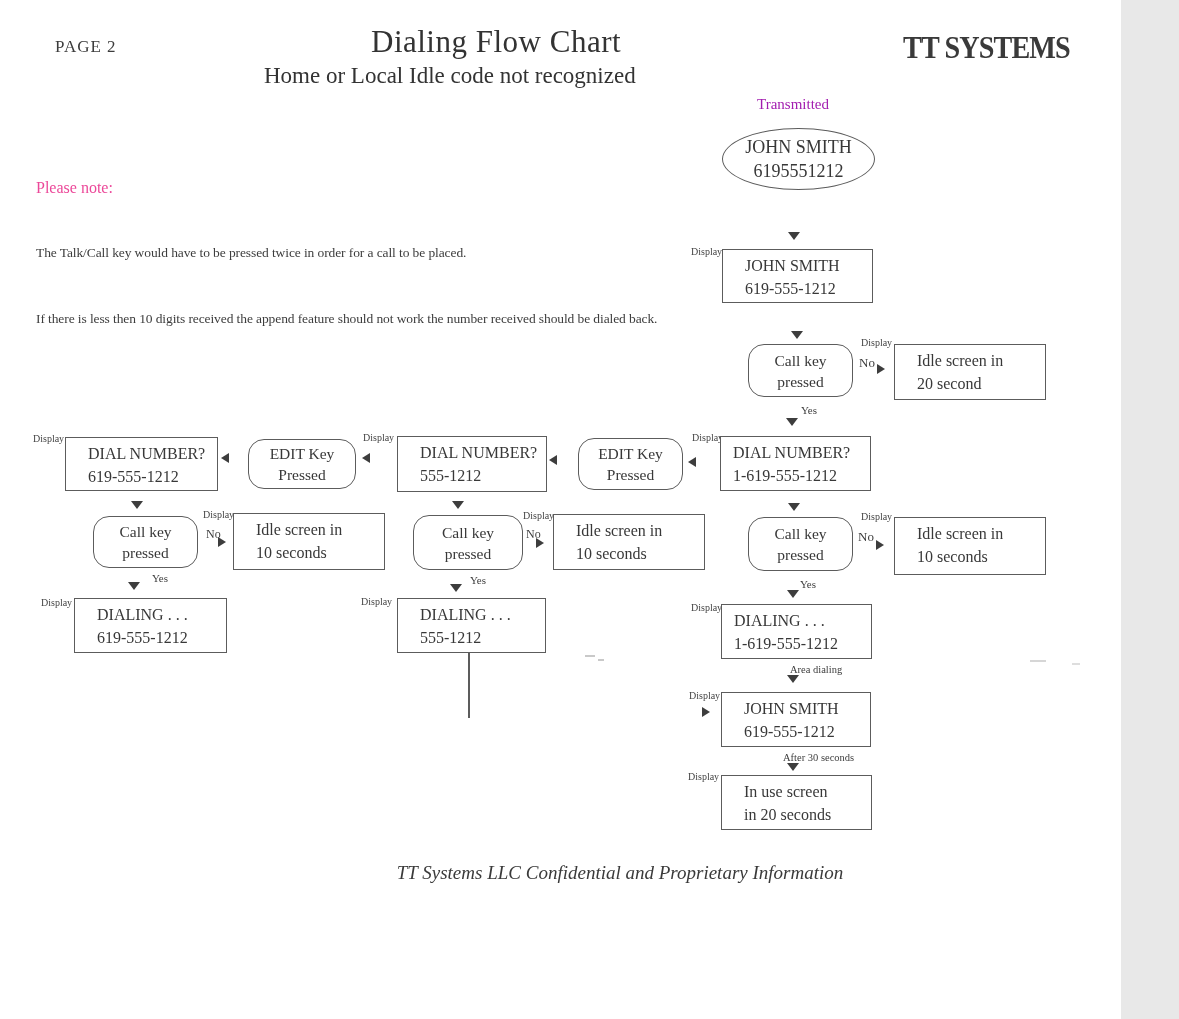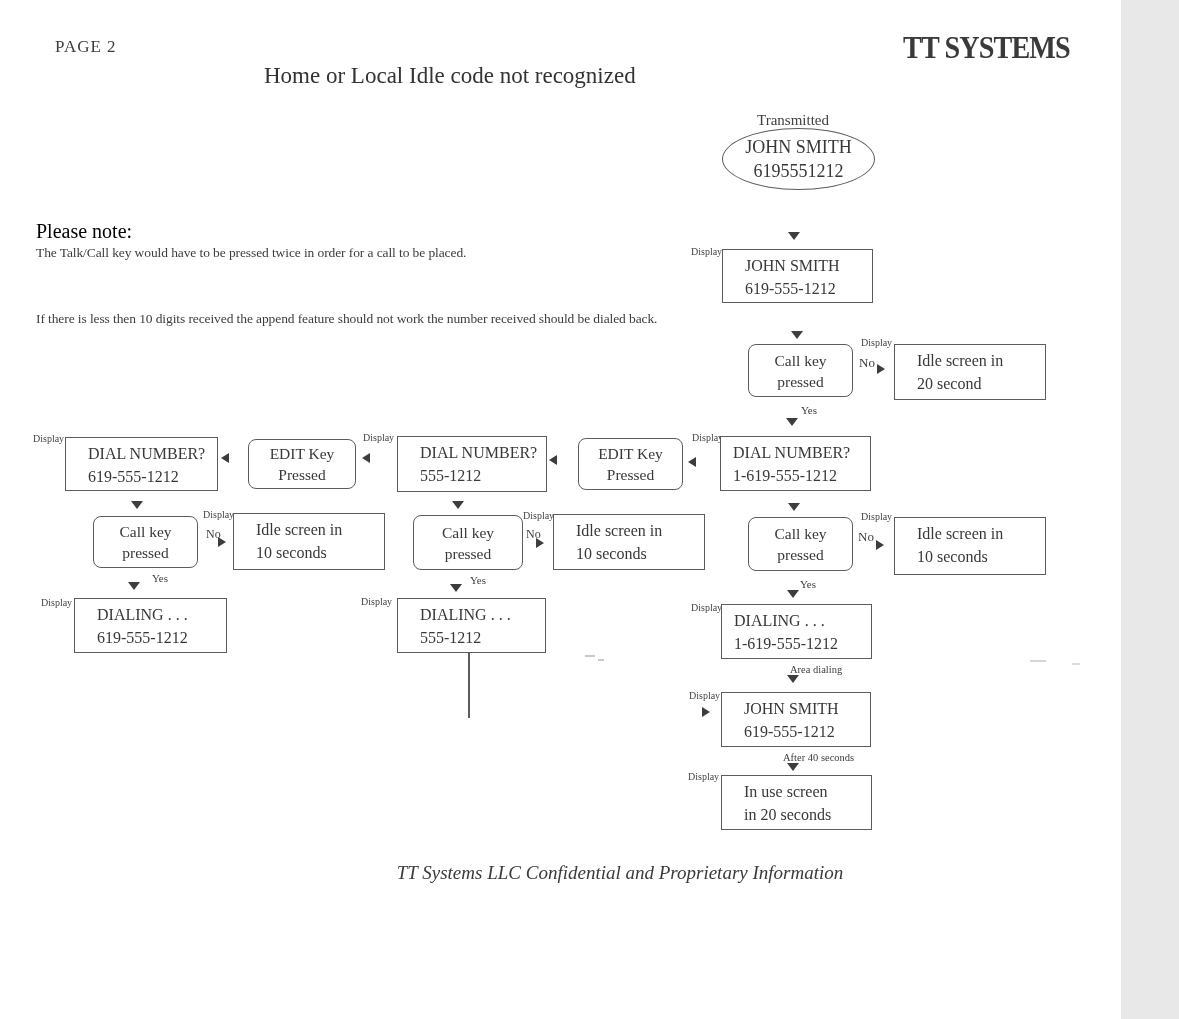--- a/index.html
+++ b/index.html
@@ -6,25 +6,25 @@
   #page{position:relative;width:1121px;height:1019px;background:#ffffff;overflow:hidden;
         font-family:Liberation Serif, serif;color:#3a3a3a;}
   .abs{position:absolute;}
   
   .page-num{font-size:17px;letter-spacing:1px;color:#3c3c3c;}
   .title{font-size:31px;letter-spacing:0.5px;color:#333;}
   .subtitle{font-size:23px;color:#333;}
   .brand{font-size:32px;font-weight:bold;letter-spacing:-1px;color:#3a3a3a;
          transform:scaleX(0.88);transform-origin:left center;}
   
-  .note-h{font-size:20px;color:#000000;margin-top:41px;}
+  .note-h{font-size:16px;color:#ec4899;}
   .note{font-size:13.5px;color:#3d3d3d;letter-spacing:-0.1px;}
   
   .rect{position:absolute;border:1.5px solid #5c5c5c;background:#fff;box-sizing:border-box;}
-  .round{position:absolute;border:1.5px solid #5c5c5c;background:#fff;border-radius:8px;box-sizing:border-box;
+  .round{position:absolute;border:1.5px solid #5c5c5c;background:#fff;border-radius:16px;box-sizing:border-box;
          display:flex;flex-direction:column;justify-content:center;align-items:center;}
   .ellipse{position:absolute;border:1.5px solid #5c5c5c;background:#fff;border-radius:50%;box-sizing:border-box;
          display:flex;flex-direction:column;justify-content:center;align-items:center;}
   .bx-text{padding:4px 0 0 22px;}
   .bx-text.pad12{padding-left:12px;}
   .bx-text div{font-size:16px;line-height:23px;white-space:nowrap;color:#383838;}
   .round div{font-size:15.5px;line-height:21px;color:#383838;}
   .ellipse div{font-size:18px;line-height:24px;color:#383838;}
   .tag{position:absolute;font-size:10px;color:#444;}
   .yn{position:absolute;font-size:12px;color:#3d3d3d;}
@@ -36,28 +36,29 @@
   .vline{position:absolute;width:1.5px;background:#5c5c5c;}
   .artifact{position:absolute;background:#c9c9c9;}
   .footer{position:absolute;font-size:19px;font-style:italic;color:#3a3a3a;text-align:center;}
 </style>
 </head>
 <body>
 
 <div id="page" style="background: rgb(255, 255, 255); color: rgb(58, 58, 58);">
 
   <div class="abs page-num" style="left:55px;top:37px">PAGE 2</div>
+  <div class="abs title" style="left:371px;top:24px">Dialing Flow Chart</div>
   <div class="abs subtitle" style="left:264px;top:63px">Home or Local Idle code not recognized</div>
   <div class="abs brand" style="left:903px;top:29px">TT SYSTEMS</div>
 
   <div class="abs note-h" style="left:36px;top:179px">Please note:</div>
   <div class="abs note" style="left:36px;top:245px">The Talk/Call key would have to be pressed twice in order for a call to be placed.</div>
   <div class="abs note" style="left:36px;top:311px">If there is less then 10 digits received the append feature should not work the number received should be dialed back.</div>
 
-  <div class="abs" style="left:757px;top:112px;font-size:15px;color:#404040">Transmitted</div>
+  <div class="abs" style="left:757px;top:96px;font-size:15px;color:#a21caf">Transmitted</div>
   <div class="ellipse" style="left:722px;top:128px;width:153px;height:62px">
     <div>JOHN SMITH</div>
     <div>6195551212</div>
   </div>
 
   <div class="ad" style="left:788px;top:232px"></div>
   <div class="tag" style="left:691px;top:246px">Display</div>
   <div class="rect" style="left:722px;top:249px;width:151px;height:54px">
     <div class="bx-text">
       <div>JOHN SMITH</div>
@@ -195,21 +196,21 @@
   <div class="ad" style="left:787px;top:675px"></div>
   <div class="tag" style="left:689px;top:690px">Display</div>
   <div class="ar" style="left:702px;top:707px"></div>
   <div class="rect" style="left:721px;top:692px;width:150px;height:55px">
     <div class="bx-text">
       <div>JOHN SMITH</div>
       <div>619-555-1212</div>
     </div>
   </div>
 
-  <div class="edge-label" style="left:783px;top:752px">After 40 seconds</div>
+  <div class="edge-label" style="left:783px;top:752px">After 30 seconds</div>
   <div class="ad" style="left:787px;top:763px"></div>
   <div class="tag" style="left:688px;top:771px">Display</div>
   <div class="rect" style="left:721px;top:775px;width:151px;height:55px">
     <div class="bx-text">
       <div>In use screen</div>
       <div>in 20 seconds</div>
     </div>
   </div>
 
   <div class="artifact" style="left:585px;top:655px;width:10px;height:2px"></div>

